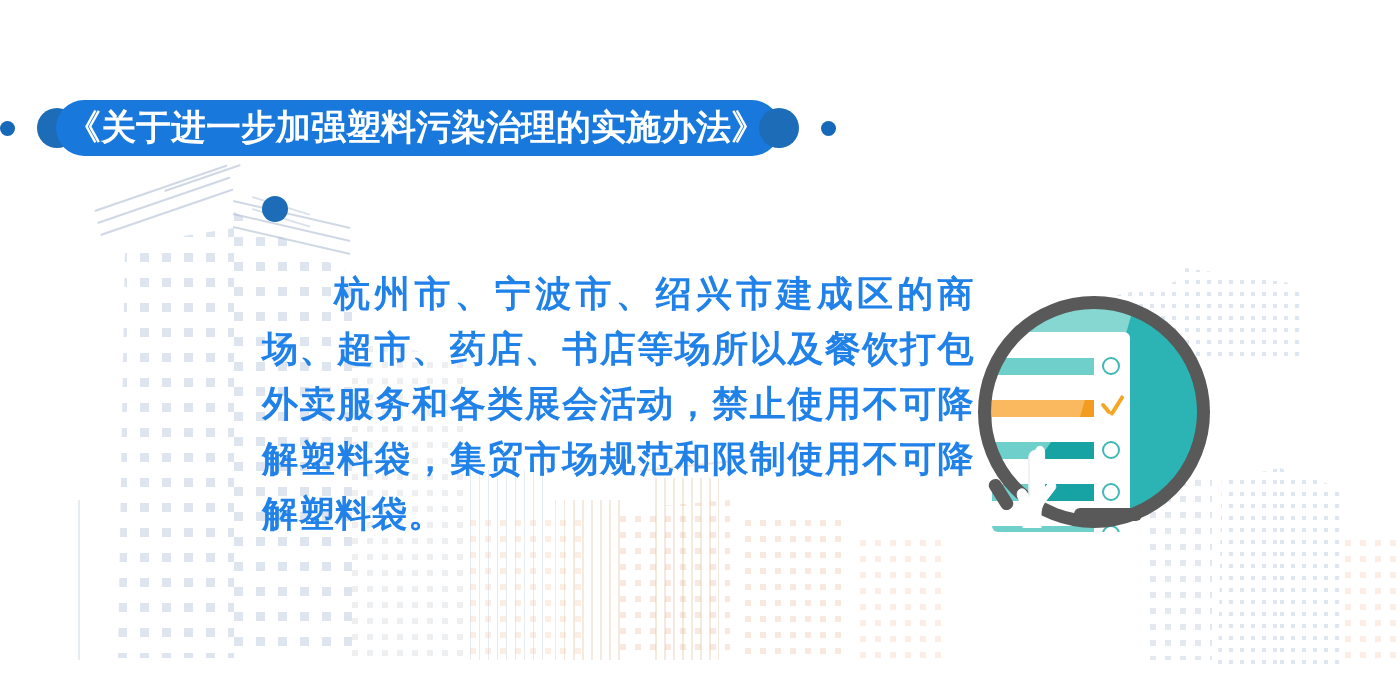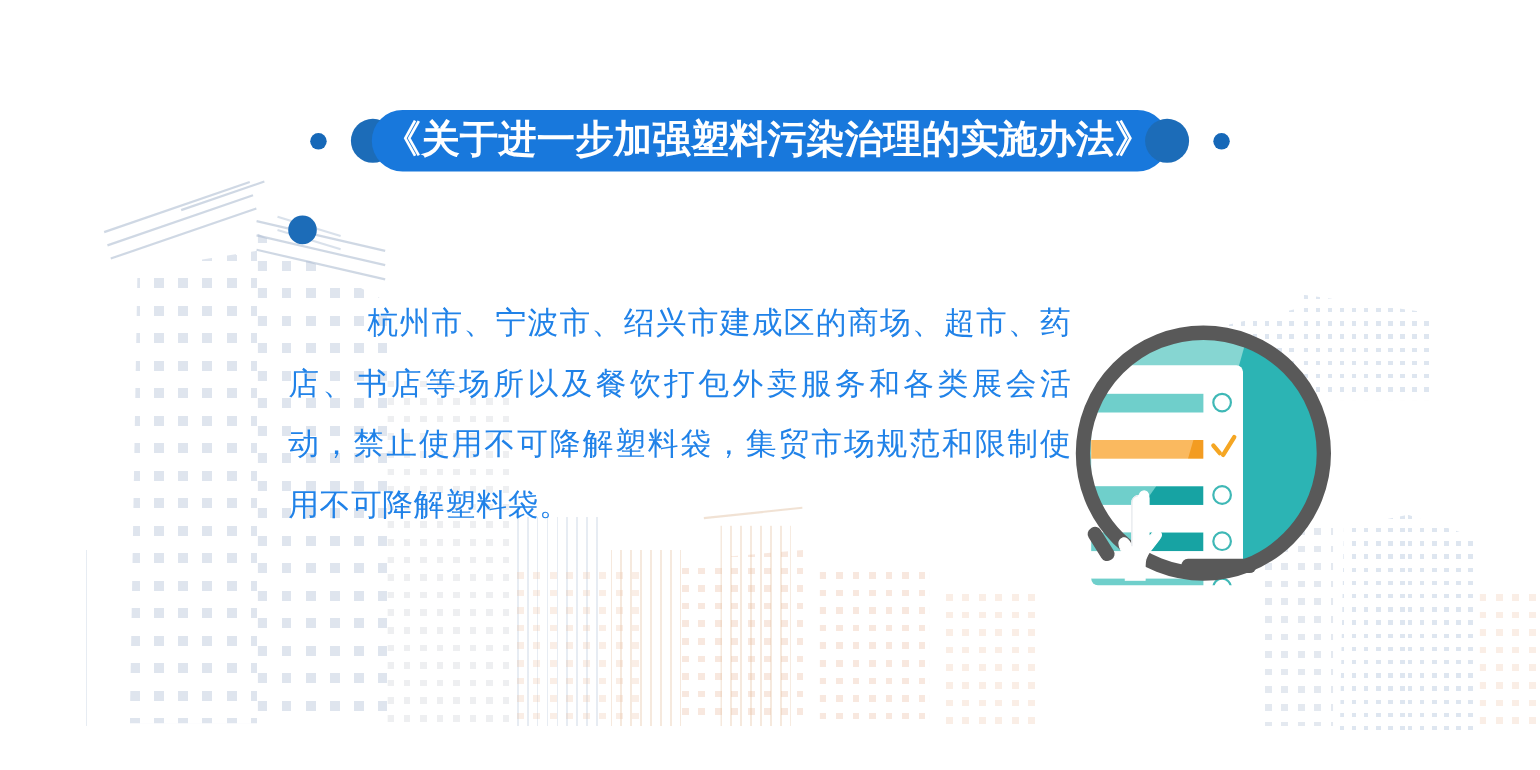--- a/index.html
+++ b/index.html
@@ -85,21 +85,21 @@
 
   
   .title-row {
     position: absolute;
     left: 0;
     top: 98px;
     width: 1400px;
     height: 60px;
     display: flex;
     align-items: center;
-    justify-content: center;
+    justify-content: flex-start;
     gap: 0;
   }
   .dot {
     border-radius: 50%;
     background: #1668B8;
     flex: none;
   }
   .dot-sm { width: 15px; height: 15px; }
   .dot-lg {
     width: 40px; height: 40px;
@@ -153,22 +153,22 @@
     line-height: 1;
     white-space: nowrap;
   }
 
   
   .body-text {
     position: absolute;
     left: 262px;
     top: 266px;
     width: 712px;
-    font-size: 28px;
-    font-weight: 400;
+    font-size: 36px;
+    font-weight: 700;
     color: #2082E8;
     line-height: 55px;
     letter-spacing: 0.5px;
     text-indent: 72px;
     text-align: justify;
     text-align-last: left;
   }
 
   
   .circle-art {

